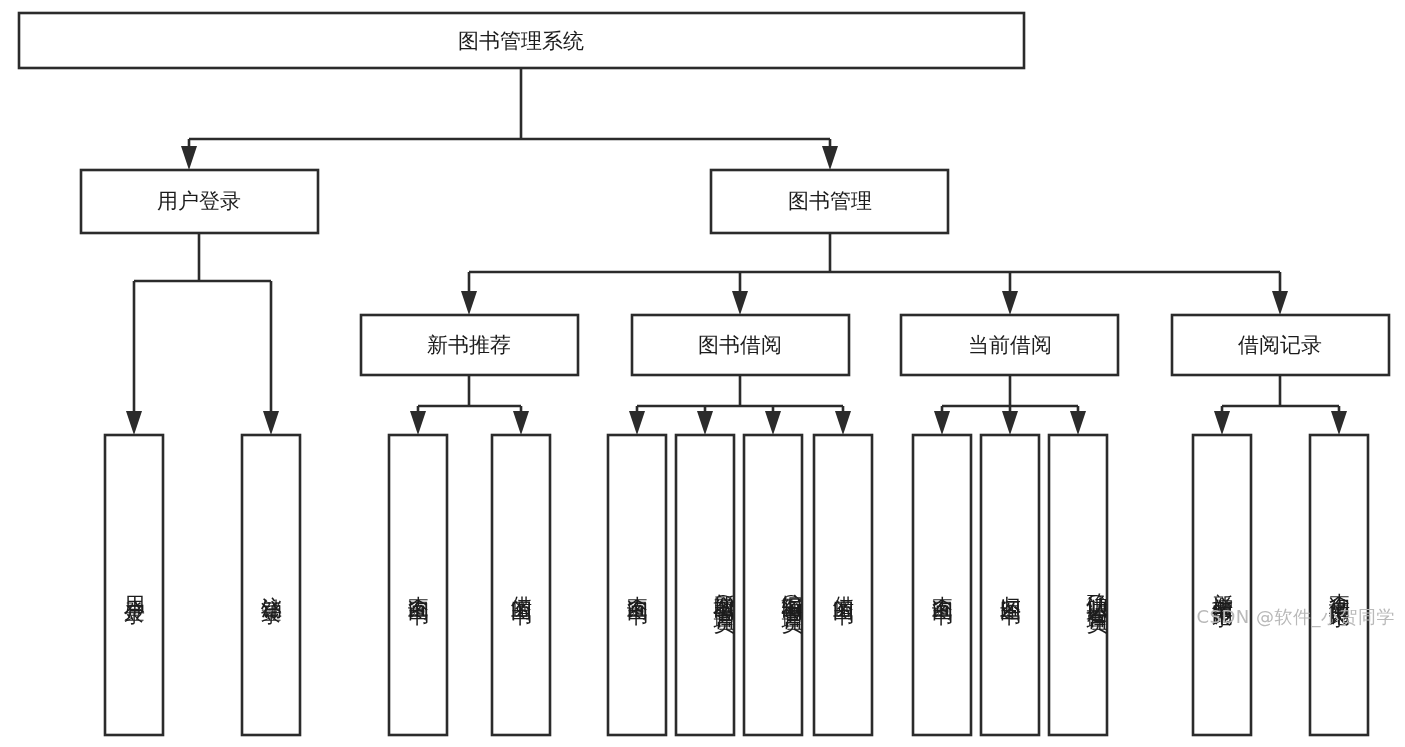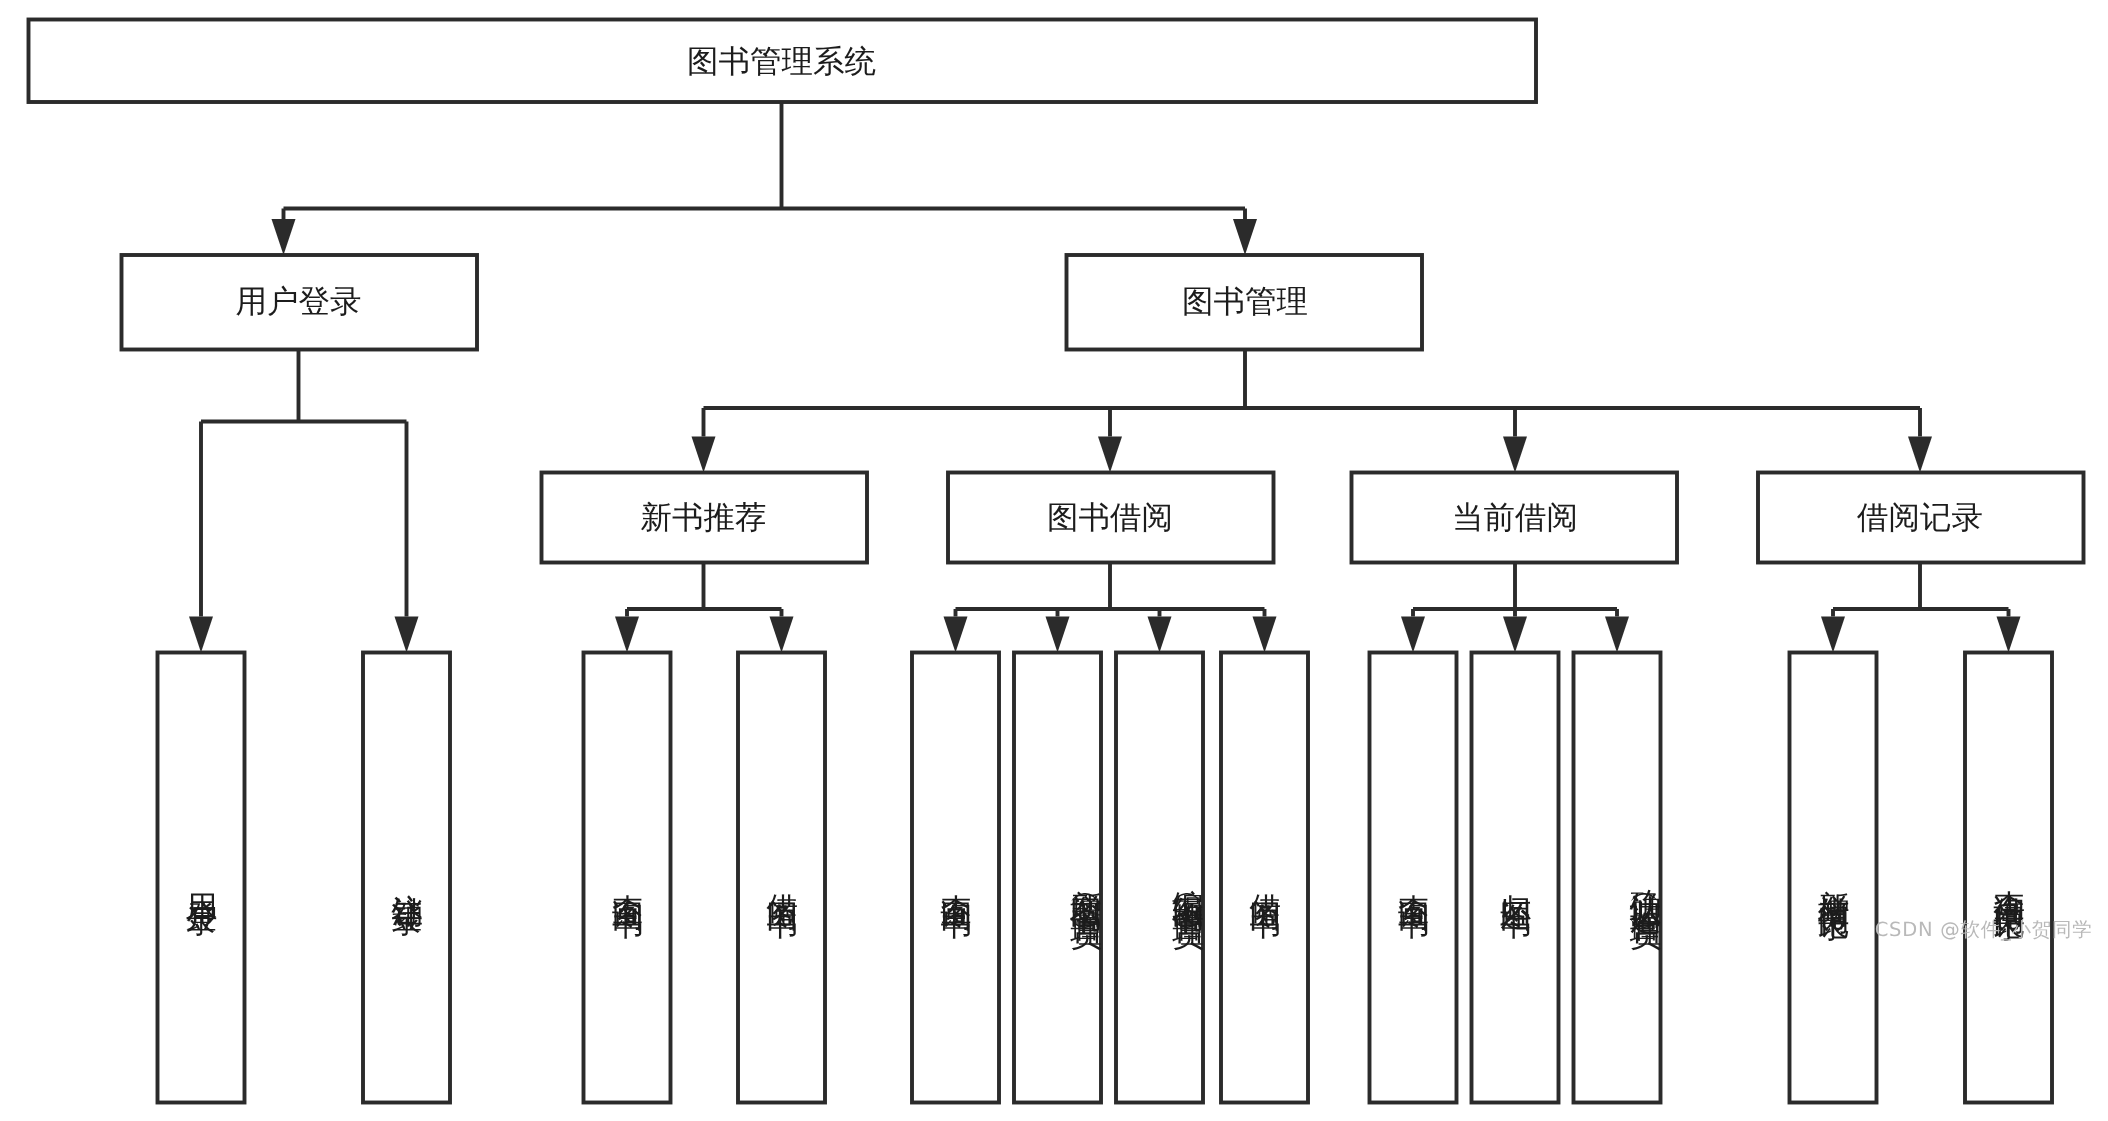--- a/index.html
+++ b/index.html
@@ -47,21 +47,21 @@
     dominant-baseline: middle;
   }
   .label-h {
     font-size: 21px;
   }
   .watermark {
     position: absolute;
     right: 10px;
     bottom: 6px;
     font-family: "DejaVu Sans", "Liberation Sans", sans-serif;
-    font-size: 13px;
+    font-size: 18px;
     color: #b9b9b9;
     letter-spacing: 0.5px;
     white-space: nowrap;
     user-select: none;
     margin-left: 48px;
   }
 </style>
 </head>
 <body>
 

